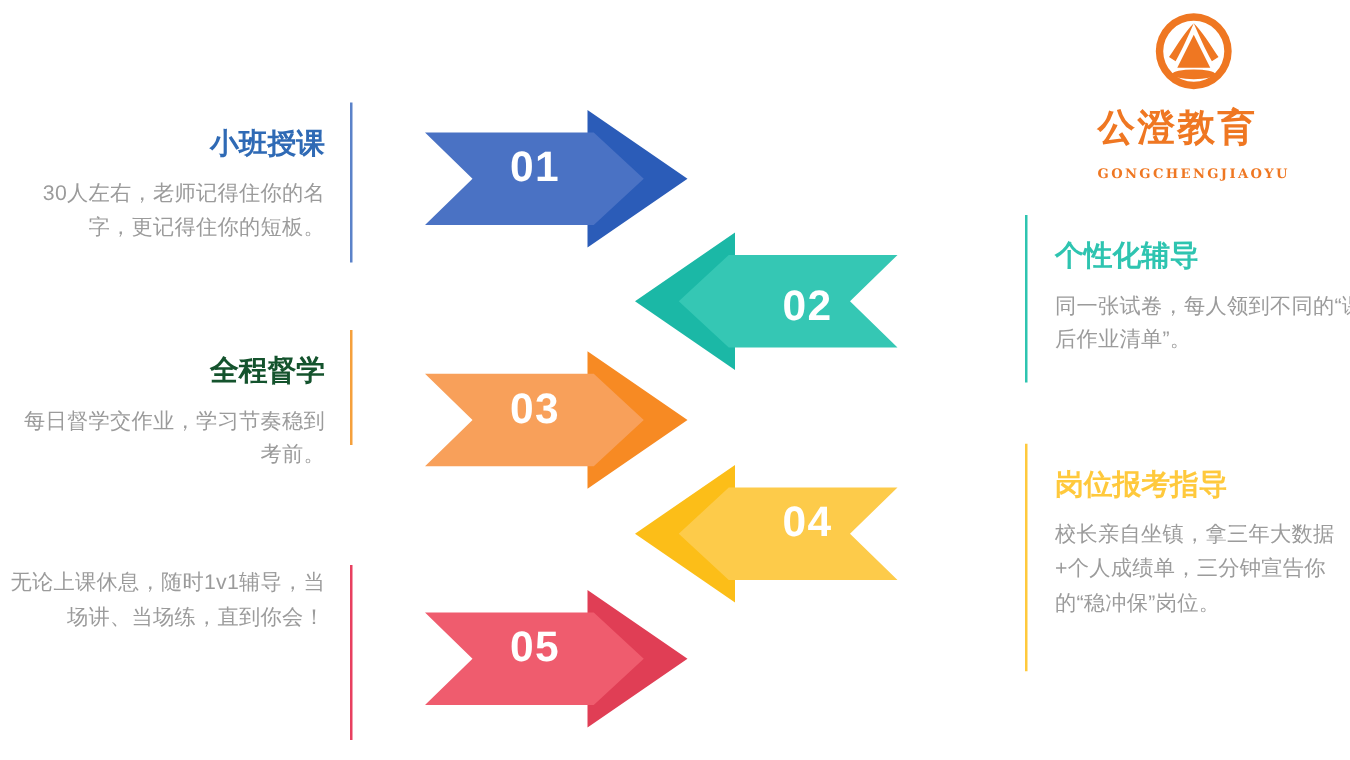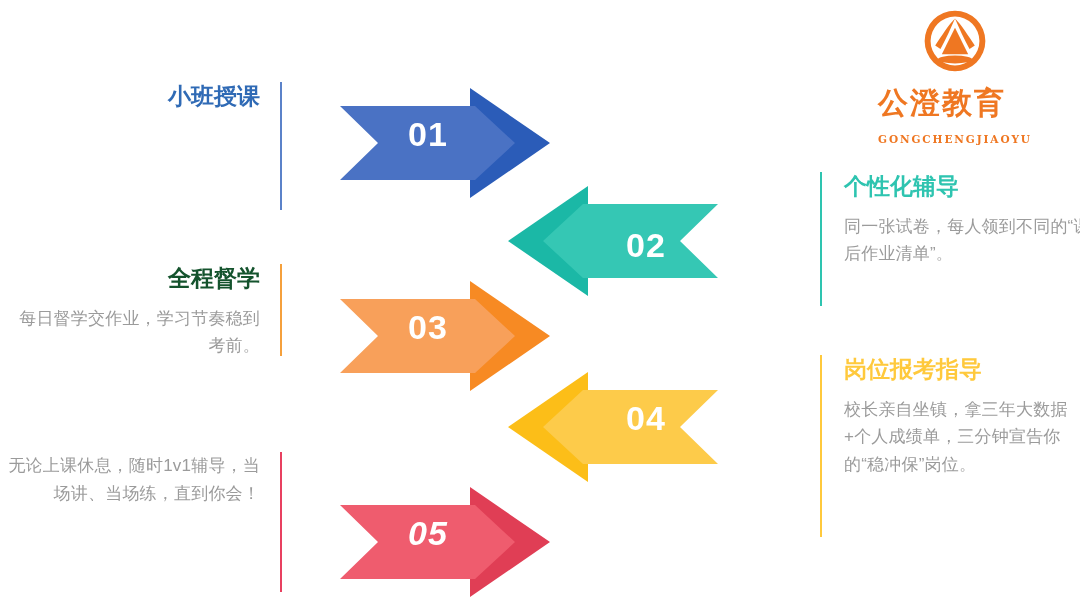--- a/index.html
+++ b/index.html
@@ -62,21 +62,21 @@
 
   
   .block {
     position: absolute;
     width: 248px;
   }
   .block .title {
     font-size: 23px;
     font-weight: bold;
     line-height: 1.25;
-    margin: 0 0 12px 0;
+    margin: 18px 0 12px 0;
     white-space: nowrap;
   }
   .block .body {
     font-size: 17px;
     color: #9b9b9b;
     line-height: 1.62;
     margin: 0;
     letter-spacing: 0.2px;
   }
   .block.left {
@@ -112,21 +112,21 @@
     font-weight: bold;
     color: #ffffff;
     letter-spacing: 1px;
     line-height: 1;
   }
 
   #arrow-1 { left: 340px; top: 88px;  width: 250px; height: 110px; }
   #arrow-2 { left: 508px; top: 186px; width: 250px; height: 110px; }
   #arrow-3 { left: 340px; top: 281px; width: 250px; height: 110px; }
   #arrow-4 { left: 508px; top: 372px; width: 250px; height: 110px; }
-  #arrow-5 { left: 340px; top: 487px; width: 250px; height: 110px; font-style: italic; }
+  #arrow-5 { left: 340px; top: 472px; width: 250px; height: 110px; }
 
   #arrow-1 .num { left: 68px;  top: 29px; }
   #arrow-3 .num { left: 68px;  top: 29px; }
   #arrow-5 .num { left: 68px;  top: 29px; }
   #arrow-2 .num { left: 118px; top: 42px; }
   #arrow-4 .num { left: 118px; top: 29px; }
 </style>
 </head>
 <body>
 
@@ -145,20 +145,21 @@
     </svg>
   </div>
   <div class="logo-text-wrap">
     <div class="logo-cn">公澄教育</div>
     <div class="logo-en">GONGCHENGJIAOYU</div>
   </div>
 </div>
 
 <div class="block left" id="block-1" style="color: rgb(91, 130, 201);">
   <div class="title" style="color: rgb(47, 106, 181);">小班授课</div>
+  <div class="body">30人左右，老师记得住你的名字，更记得住你的短板。</div>
 </div>
 
 <div class="block left" id="block-3" style="color: rgb(245, 160, 60);">
   <div class="title" style="color: #14532d;">全程督学</div>
   <div class="body">每日督学交作业，学习节奏稳到考前。</div>
 </div>
 
 <div class="block left" id="block-5" style="color: rgb(232, 64, 96);">
   <div class="body">无论上课休息，随时1v1辅导，当场讲、当场练，直到你会！</div>
 </div>

